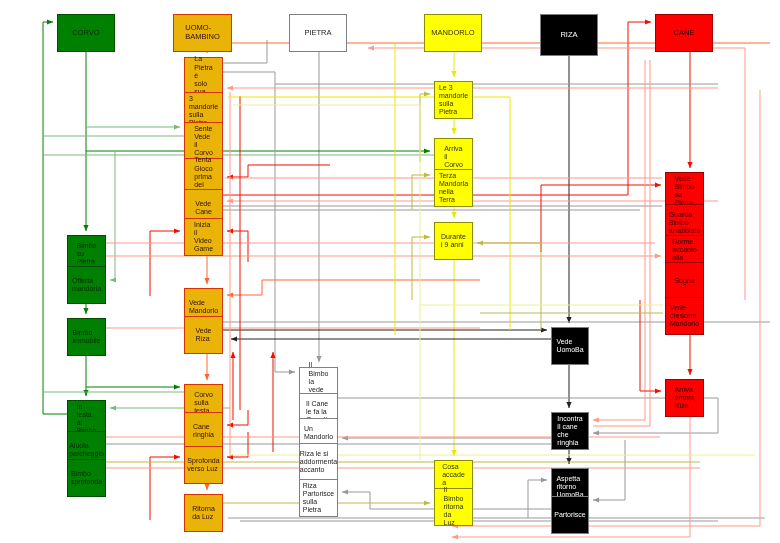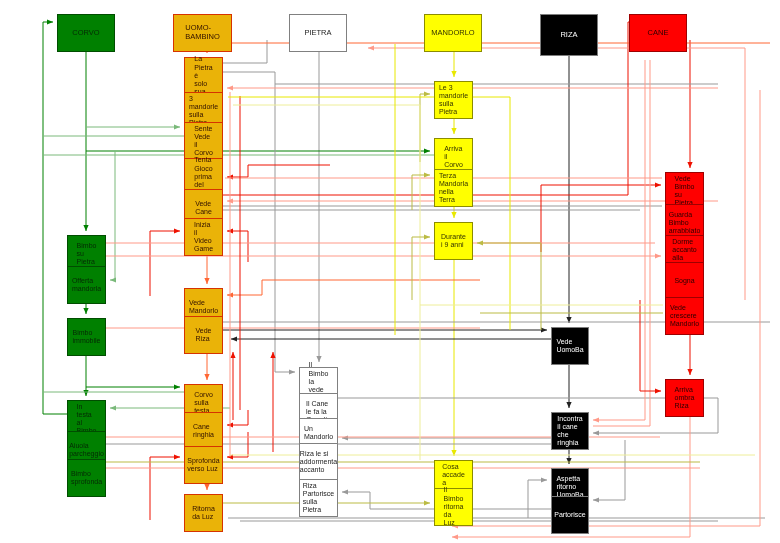--- a/index.html
+++ b/index.html
@@ -161,21 +161,21 @@
       <polyline points="420,305 663,305" stroke="#eeee99"></polyline>
       <polyline points="480,313 663,313" stroke="#bbbb44"></polyline>
       <polyline points="395,44 395,335" stroke="#e8e800"></polyline>
     </svg>
   <div id="nodes">
       <div class="node c-green header" style="left: 57px; top: 14px; width: 58px; height: 26px;">CORVO</div>
       <div class="node c-orange header" style="left: 173px; top: 14px; width: 59px; height: 26px;">UOMO-BAMBINO</div>
       <div class="node c-white header" style="left: 289px; top: 14px; width: 58px; height: 15px;">PIETRA</div>
       <div class="node c-yellow header" style="left: 424px; top: 14px; width: 58px; height: 28px;">MANDORLO</div>
       <div class="node c-black header" style="left: 540px; top: 14px; width: 58px; height: 42px;">RIZA</div>
-      <div class="node c-red header" style="left: 629px; top: 14px; width: 58px; height: 36px;">CANE</div>
+      <div class="node c-red header" style="left: 655px; top: 14px; width: 58px; height: 36px;">CANE</div>
       <div class="node c-green" style="left: 67px; top: 235px; width: 39px; height: 27px;">Bimbo su Pietra</div>
       <div class="node c-green" style="left: 67px; top: 266px; width: 39px; height: 28px;">Offerta mandorla</div>
       <div class="node c-green" style="left: 67px; top: 318px; width: 39px; height: 27px;">Bimbo immobile</div>
       <div class="node c-green" style="left: 67px; top: 400px; width: 39px; height: 28px;">In testa al Bimbo</div>
       <div class="node c-green" style="left: 67px; top: 431px; width: 39px; height: 25px;">Aiuola parcheggio</div>
       <div class="node c-green" style="left: 67px; top: 459px; width: 39px; height: 26px;">Bimbo sprofonda</div>
       <div class="node c-orange" style="left: 184px; top: 57px; width: 39px; height: 25px;">La Pietra è solo sua</div>
       <div class="node c-orange" style="left: 184px; top: 92px; width: 39px; height: 25px;">3 mandorle sulla Pietra</div>
       <div class="node c-orange" style="left: 184px; top: 122px; width: 39px; height: 25px;">Sente Vede il Corvo</div>
       <div class="node c-orange" style="left: 184px; top: 158px; width: 39px; height: 28px;">Tenta Gioco prima del Cane</div>

